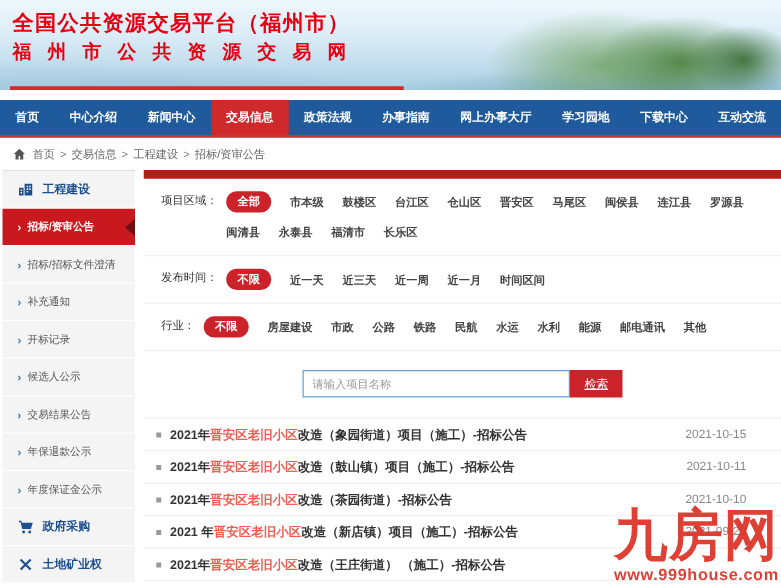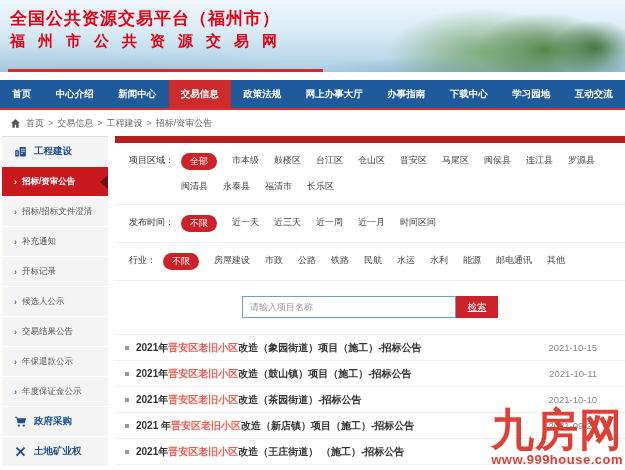--- a/index.html
+++ b/index.html
@@ -45,21 +45,21 @@
   .side-arrow { color:#2e79b9; font-weight:bold; margin-right:5px; font-size:9px; }
   .side-item.active { background:#c8191f; color:#fff; font-weight:bold; }
   .side-item.active .side-arrow { color:#fff; }
   .notch { position:absolute; right:0; top:50%; transform:translateY(-50%); width:0; height:0;
     border-top:7px solid transparent; border-bottom:7px solid transparent; border-right:8px solid #6e0f13; }
 
   .content { flex:1; margin-left:7px; border-top:7px solid #b91c1c; overflow:hidden; }
 
   .filter-row { display:flex; align-items:flex-start; padding:10px 6px 10px 14px; border-bottom:1px solid #efefef; }
   .filter-label { font-size:9px; color:#333; margin-right:7px; line-height:15px; flex-shrink:0; }
-  .filter-opts { display:flex; flex-wrap:wrap; column-gap:15px; row-gap:9px; align-items:flex-start; flex:1; max-width:432px; }
+  .filter-opts { display:flex; flex-wrap:wrap; column-gap:15px; row-gap:9px; align-items:flex-end; flex:1; max-width:432px;font-weight:bold; }
   .opt { font-size:9px; color:#444; cursor:pointer; line-height:15px; white-space:nowrap; }
   .opt.active { background:#cc2229; color:#fff; border-radius:9px; padding:1px 9px; }
 
   .search-row { display:flex; justify-content:center; align-items:center; padding:15px 0 16px; border-bottom:1px solid #efefef; }
   .search-input { width:214px; height:22px; border:1px solid #6a9fd8; font-size:9px; padding:0 7px; color:#333; outline:none; border-radius:0; }
   .search-input::placeholder { color:#999; }
   .search-btn { width:42px; height:22px; background:#cc2229; color:#fff; border:none; font-size:9.5px; cursor:pointer;text-decoration:underline; }
 
   .list-row { display:flex; align-items:center; height:26px; border-bottom:1px solid #f1f1f1; padding:0 28px 0 10px; cursor:pointer; }
   .bullet { width:4px; height:4px; background:#9a9a9a; margin-right:7px; flex-shrink:0; }
@@ -103,24 +103,24 @@
     <div class="bt2">福州市公共资源交易网</div>
     <div class="banner-strip"></div>
   </header>
 
   <nav class="topnav" id="nav">
       <div class="nav-item">首页</div>
       <div class="nav-item">中心介绍</div>
       <div class="nav-item">新闻中心</div>
       <div class="nav-item active">交易信息</div>
       <div class="nav-item">政策法规</div>
+      <div class="nav-item">办事指南</div>
       <div class="nav-item">网上办事大厅</div>
-      <div class="nav-item">办事指南</div>
+      <div class="nav-item">学习园地</div>
       <div class="nav-item">下载中心</div>
-      <div class="nav-item">学习园地</div>
       <div class="nav-item">互动交流</div>
     </nav>
 
   <div class="breadcrumb">
     <svg class="bc-home">
         <use href="#sym-home"></use>
       </svg>
     <span id="crumbs" style="display:flex;align-items:center">
         <span class="crumb">首页</span>
         <span class="crumb-sep">&gt;</span>

